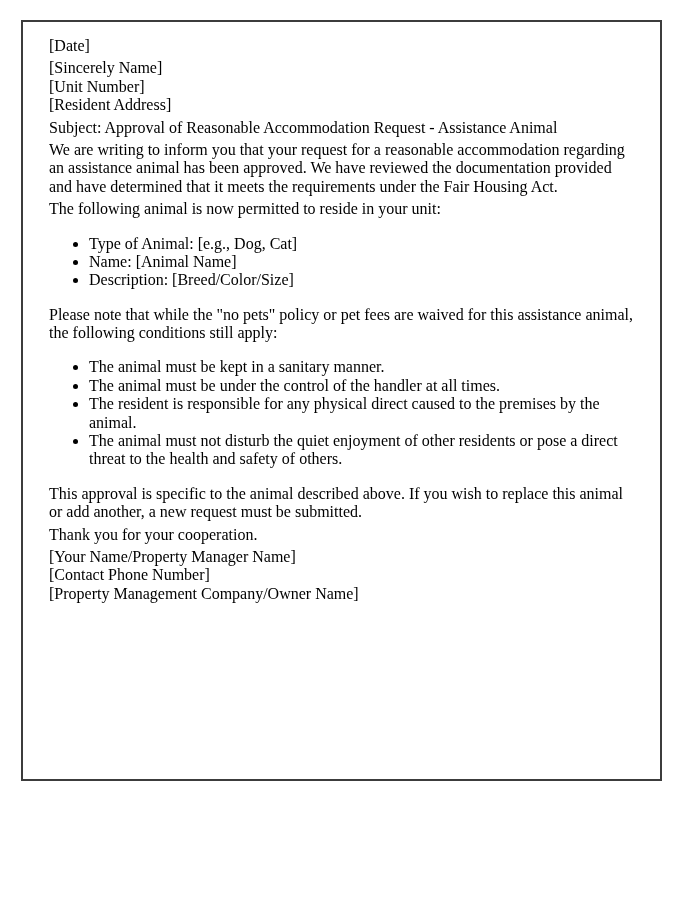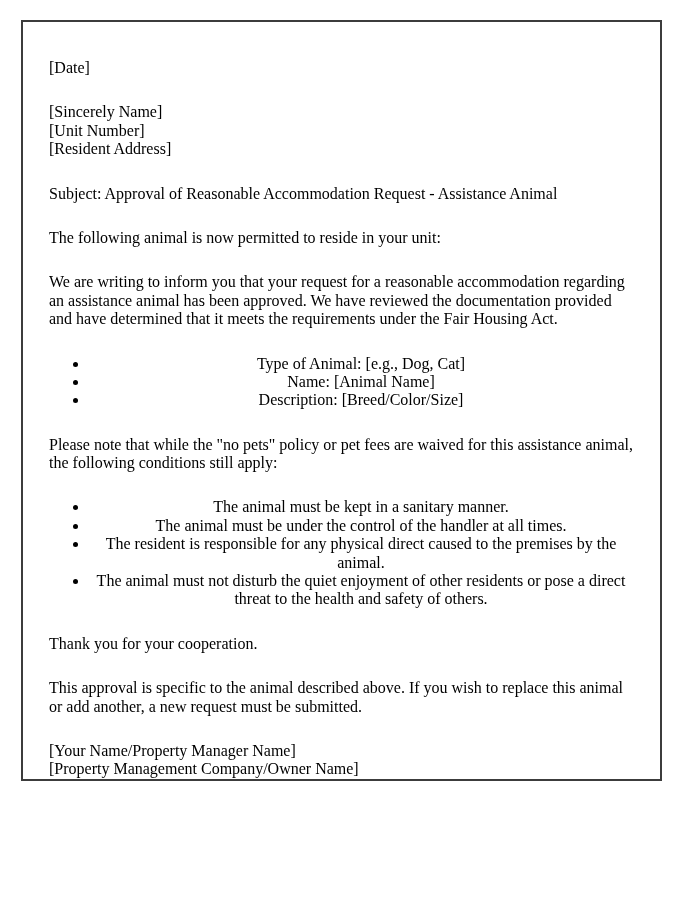--- a/index.html
+++ b/index.html
@@ -23,27 +23,26 @@
     width: 641px;
     height: 761px;
     box-sizing: border-box;
     border: 2px solid #3c3c3c;
     background: #ffffff;
     padding: 11px 27px 0 26px;
     overflow: hidden;
     line-height: 1.15;
   }
   .letter-box p {
-    margin: 26px 0;
+    margin: 4px 0;
   }
   .letter-box ul {
     margin: 16px 0;
     padding-left: 40px;
     list-style-type: disc;
-    text-align: center;
   }
   .letter-box li {
     margin: 0;
   }
   .line {
     display: block;
   }
   .subject {
     font-weight: normal;
   }
@@ -57,43 +56,43 @@
 
   <p>
     <span class="line">[Sincerely Name]</span>
     <span class="line">[Unit Number]</span>
     <span class="line">[Resident Address]</span>
   </p>
 
   <p class="subject">Subject: Approval of Reasonable Accommodation Request - Assistance Animal</p>
 
 
+  <p>We are writing to inform you that your request for a reasonable accommodation regarding an assistance animal has been approved. We have reviewed the documentation provided and have determined that it meets the requirements under the Fair Housing Act.</p>
+
   <p>The following animal is now permitted to reside in your unit:</p>
-
-  <p>We are writing to inform you that your request for a reasonable accommodation regarding an assistance animal has been approved. We have reviewed the documentation provided and have determined that it meets the requirements under the Fair Housing Act.</p>
 
   <ul>
     <li>Type of Animal: [e.g., Dog, Cat]</li>
     <li>Name: [Animal Name]</li>
     <li>Description: [Breed/Color/Size]</li>
   </ul>
 
   <p>Please note that while the "no pets" policy or pet fees are waived for this assistance animal, the following conditions still apply:</p>
 
   <ul>
     <li>The animal must be kept in a sanitary manner.</li>
     <li>The animal must be under the control of the handler at all times.</li>
     <li>The resident is responsible for any physical direct caused to the premises by the animal.</li>
     <li>The animal must not disturb the quiet enjoyment of other residents or pose a direct threat to the health and safety of others.</li>
   </ul>
 
+  <p>This approval is specific to the animal described above. If you wish to replace this animal or add another, a new request must be submitted.</p>
+
   <p>Thank you for your cooperation.</p>
-
-  <p>This approval is specific to the animal described above. If you wish to replace this animal or add another, a new request must be submitted.</p>
 
 
   <p>
     <span class="line">[Your Name/Property Manager Name]</span>
+    <span class="line">[Contact Phone Number]</span>
     <span class="line">[Property Management Company/Owner Name]</span>
-    <span class="line">[Contact Phone Number]</span>
   </p>
 
 </div>
 
 </body></html>

